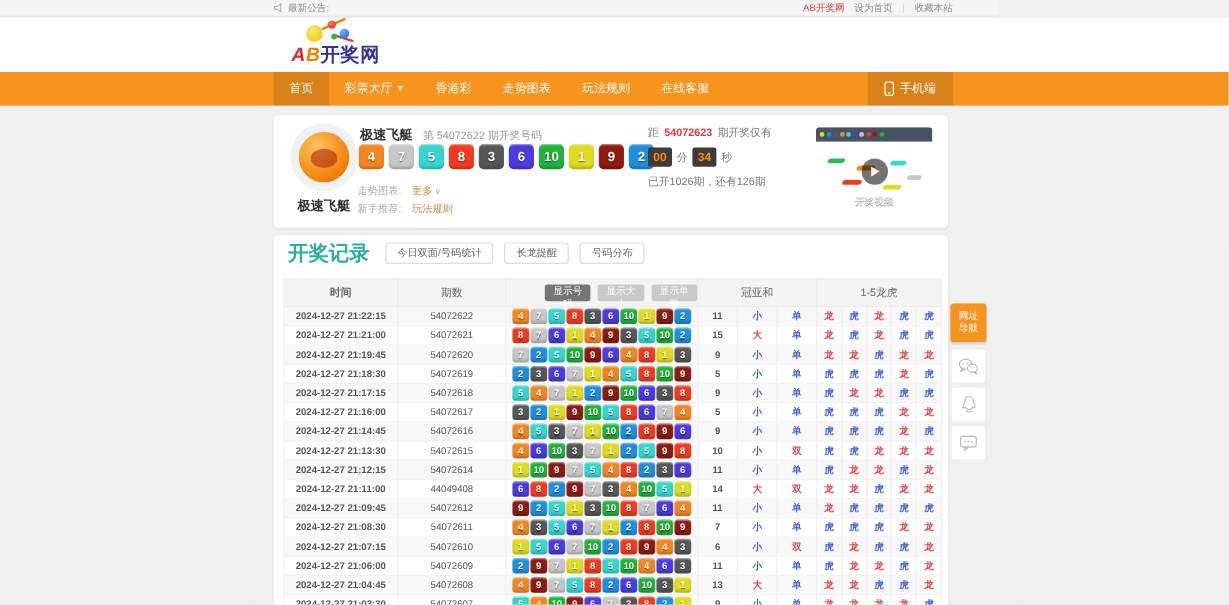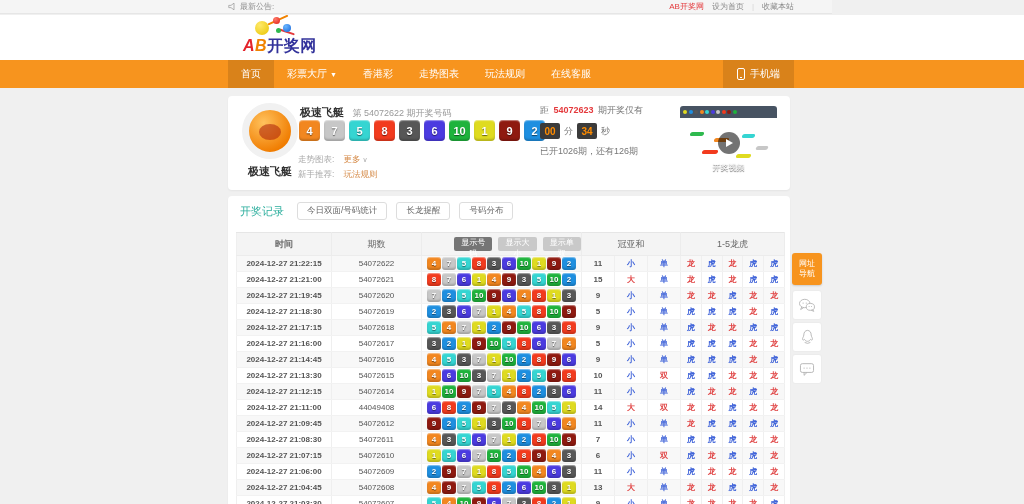--- a/index.html
+++ b/index.html
@@ -74,21 +74,21 @@
   .boat { position:absolute; height:4px; border-radius:2px; transform:skewX(-20deg); }
   .play-btn { position:absolute; left:50%; top:50%; width:22px; height:22px; margin:-9px 0 0 -11px; border-radius:50%; background:rgba(0,0,0,0.55); display:flex; align-items:center; justify-content:center; }
   .play-tri { width:0; height:0; border-left:7px solid #fff; border-top:4.5px solid transparent; border-bottom:4.5px solid transparent; margin-left:2px; }
   .video-caption { position:absolute; bottom:3px; left:0; width:100%; text-align:center; color:#fff; font-size:8px; text-shadow:0 1px 1px rgba(0,0,0,0.7); }
   .video-dots { position:absolute; bottom:4px; right:4px; display:flex; gap:2px; }
   .video-dots i { width:3px; height:3px; border-radius:50%; background:rgba(255,255,255,0.75); }
 
   
   .records-card { position:absolute; left:228px; top:196px; width:562px; height:320px; background:#fff; border-radius:4px 4px 0 0; box-shadow:0 1px 2px rgba(0,0,0,0.05); }
   .tab-row { position:absolute; left:0; top:0; width:100%; height:30px; display:flex; align-items:center; padding:0 12px; gap:9px; }
-  .tab-active { font-size:11px; font-weight:normal; color:var(--teal,#2EAF9E); margin-right:4px; cursor:pointer; }
+  .tab-active { font-size:17px; font-weight:bold; color:var(--teal,#2EAF9E); margin-right:4px; cursor:pointer; }
   .rec-btn { height:18px; padding:0 9px; border:1px solid #ddd; border-radius:3px; background:#fff; font-size:8.5px; color:#666; cursor:pointer; font-family:inherit; }
   .eye-cluster { margin-left:auto; display:flex; align-items:center; gap:6px; }
   .eye-label { font-size:9px; color:var(--eyegreen,#3CB878); }
   .eye-box { width:12px; height:12px; border-radius:2px; cursor:pointer; }
   .eye-check { background:#fff; border:1px solid #f0a73a; color:#f08200; font-size:9px; font-weight:bold; display:flex; align-items:center; justify-content:center; line-height:1; }
   .eye-green2 { background:#d8e8d0; }
   .eye-blue2 { background:#d7e3ee; }
   .eye-quad { display:grid; grid-template-columns:6px 6px; grid-template-rows:6px 6px; }
   .eye-quad i:nth-child(1){background:#e74c3c;} .eye-quad i:nth-child(2){background:#2ecc71;}
   .eye-quad i:nth-child(3){background:#3498db;} .eye-quad i:nth-child(4){background:#f1c40f;}

